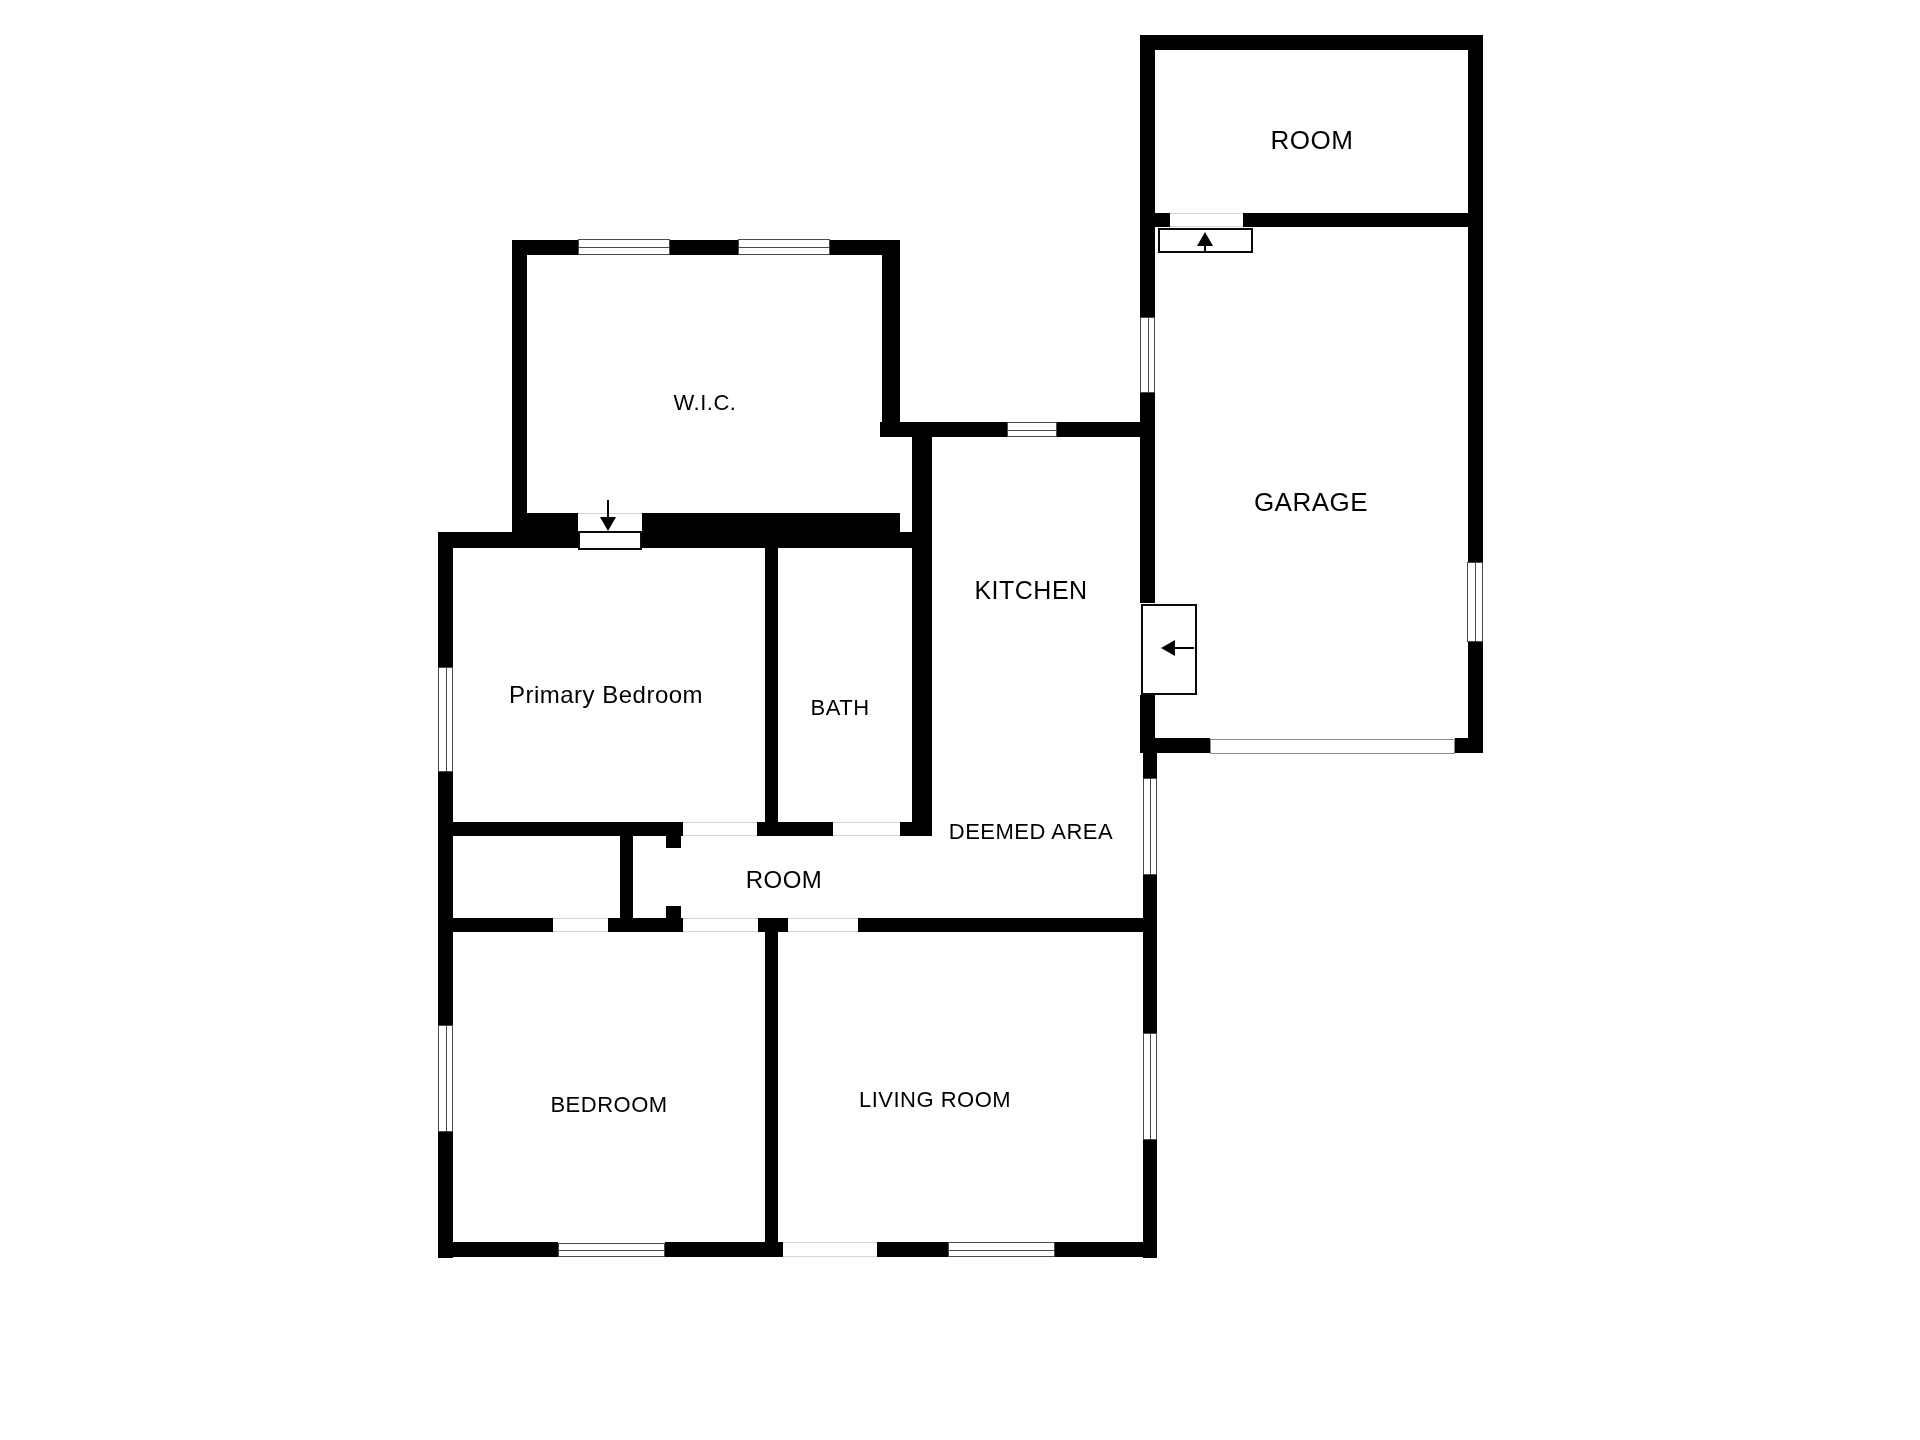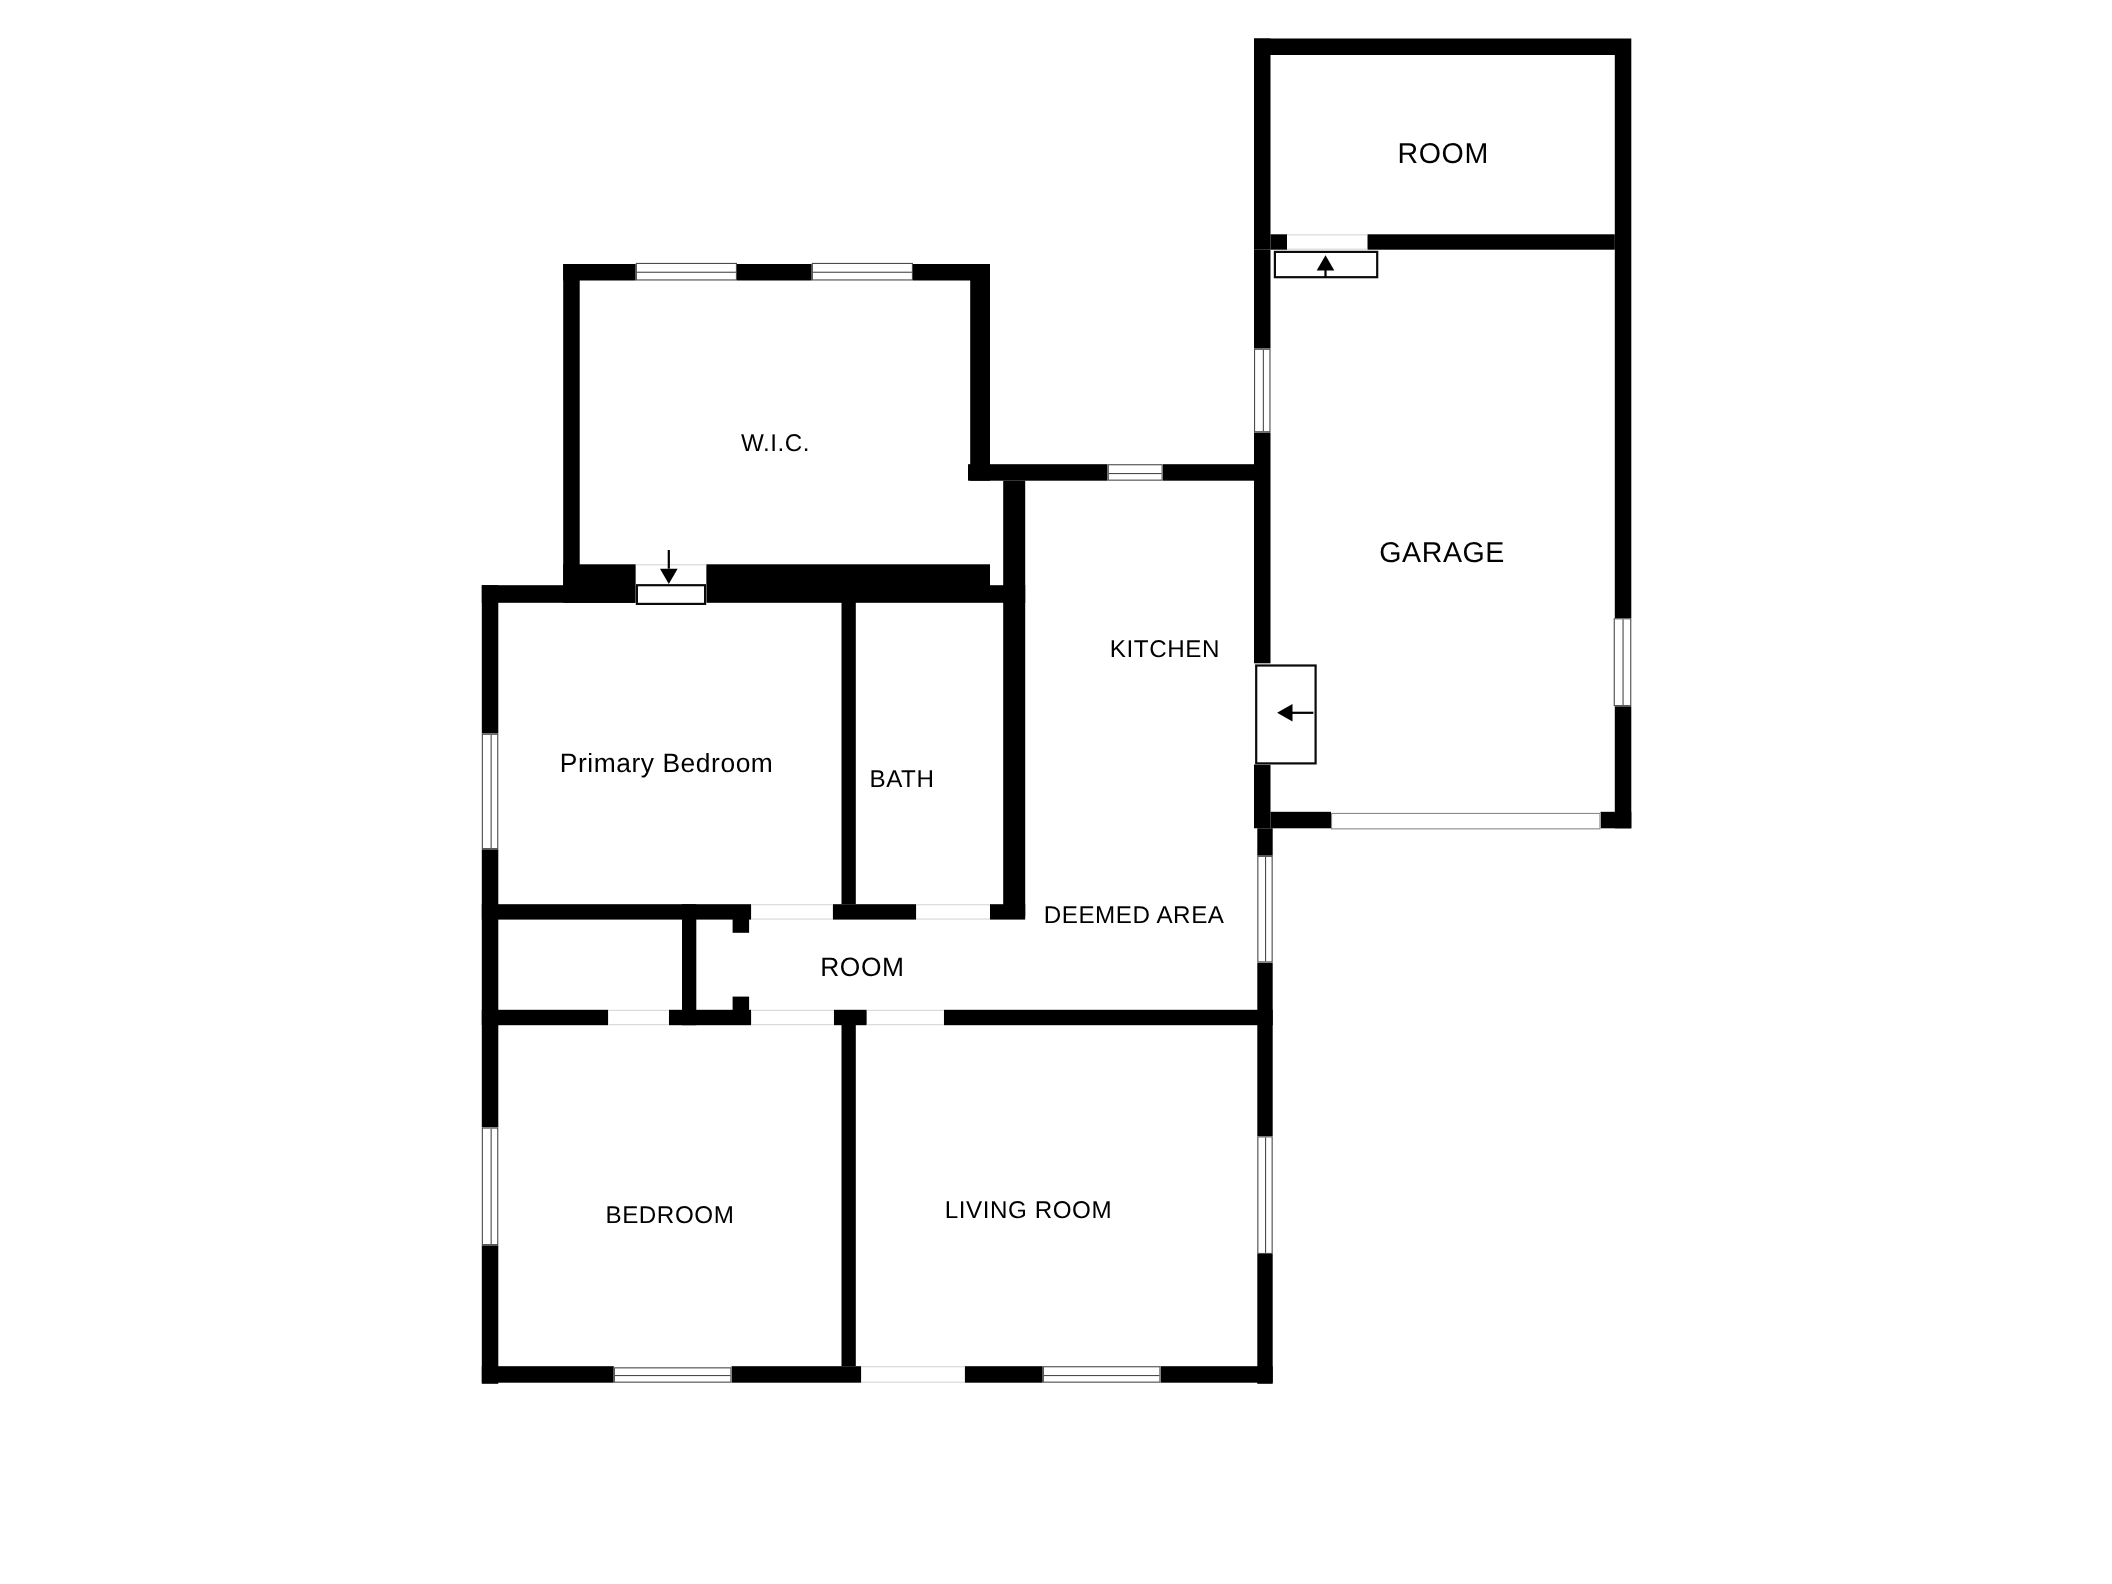--- a/index.html
+++ b/index.html
@@ -130,21 +130,21 @@
       <div class="doorbox" style="left: 1141px; top: 604px; width: 56px; height: 91px;"></div>
       <div class="arrow-shaft" style="left: 607px; top: 500px; width: 2px; height: 17px;"></div>
       <div class="arrow-head" style="left: 600px; top: 517px; border-left-width: 8px; border-right-width: 8px; border-top-width: 14px; border-top-color: rgb(0, 0, 0);"></div>
       <div class="arrow-head" style="left: 1197px; top: 229px; border-left-width: 8px; border-right-width: 8px; border-bottom-width: 14px; border-bottom-color: rgb(0, 0, 0);"></div>
       <div class="arrow-shaft" style="left: 1204px; top: 242px; width: 2px; height: 10px;"></div>
       <div class="arrow-head" style="left: 1158px; top: 640px; border-top-width: 8px; border-bottom-width: 8px; border-right-width: 14px; border-right-color: rgb(0, 0, 0);"></div>
       <div class="arrow-shaft" style="left: 1171px; top: 647px; width: 23px; height: 2px;"></div>
       <div class="room-label" style="left: 1312px; top: 140px; font-size: 26px;">ROOM</div>
       <div class="room-label" style="left: 1311px; top: 502px; font-size: 26px;">GARAGE</div>
       <div class="room-label" style="left: 705px; top: 403px; font-size: 22px;">W.I.C.</div>
-      <div class="room-label" style="left: 1031px; top: 590px; font-size: 22px; margin-left: 28px;">KITCHEN</div>
+      <div class="room-label" style="left: 1031px; top: 590px; font-size: 25px;">KITCHEN</div>
       <div class="room-label" style="left: 606px; top: 695px; font-size: 24px;">Primary Bedroom</div>
-      <div class="room-label" style="left: 820px; top: 708px; font-size: 22px;">BATH</div>
+      <div class="room-label" style="left: 840px; top: 708px; font-size: 22px;">BATH</div>
       <div class="room-label" style="left: 1031px; top: 832px; font-size: 22px;">DEEMED AREA</div>
       <div class="room-label" style="left: 784px; top: 880px; font-size: 24px;">ROOM</div>
       <div class="room-label" style="left: 609px; top: 1105px; font-size: 22px;">BEDROOM</div>
       <div class="room-label" style="left: 935px; top: 1100px; font-size: 22px;">LIVING ROOM</div>
     </div>
 </div>
 
 </body></html>

